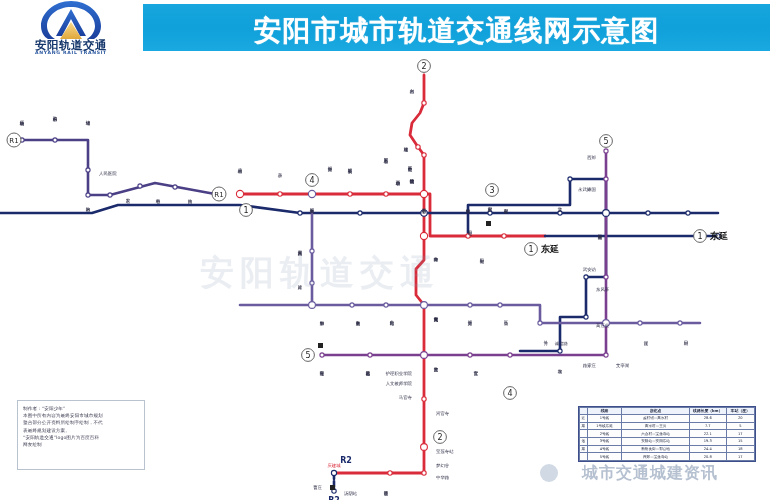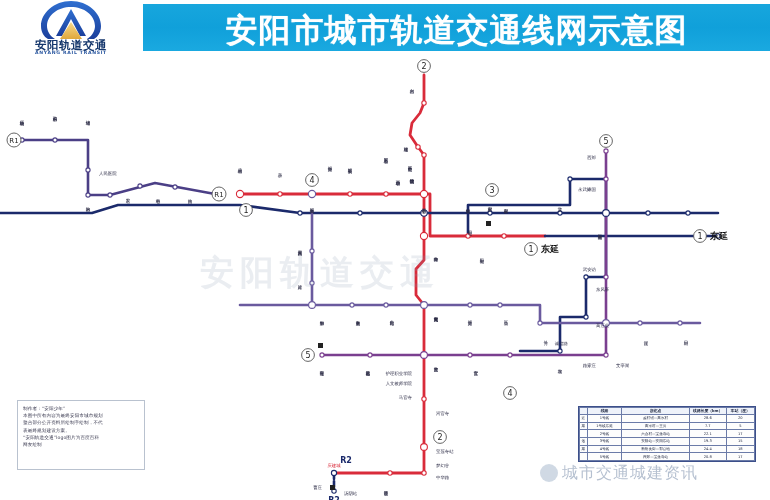--- a/index.html
+++ b/index.html
@@ -15,21 +15,21 @@
     position:absolute; left:0; top:0; width:770px; height:55px;
     background:#ffffff;
   }
   #title-band {
     position:absolute; left:143px; top:4px; width:627px; height:47px;
     background:linear-gradient(180deg,#17a6dd 0%, #10a0da 50%, #1aa9e0 100%);
   }
   #title-text {
     position:absolute; left:0; top:0; width:627px; height:54px;
     display:flex; align-items:center; justify-content:center;
-    color:#ffffff; font-size:32px; font-weight:bold;
+    color:#ffffff; font-size:28px; font-weight:bold;
     letter-spacing:1px;
     text-shadow:0 0 1px rgba(255,255,255,0.6);
   }
   #logo-wrap {
     position:absolute; left:6px; top:0px; width:130px; height:56px;
   }
   #logo-mark {
     position:absolute; left:34px; top:0px; width:62px; height:40px;
   }
   #logo-name {
@@ -77,22 +77,22 @@
   #legend td.rot { width:7px; font-size:3.6px; }
   #legend td.nm { width:32px; }
   #legend td.rt { width:62px; }
   #legend td.ln { width:34px; }
   #legend td.st { width:26px; }
 
   
   #wm-bottom {
     position:absolute; left:540px; top:458px; width:230px; height:30px;
     display:flex; align-items:center;
-    color:rgba(120,140,170,0.55); font-size:16px; font-weight:normal;
-    letter-spacing:1px; pointer-events:none;
+    color:rgba(120,140,170,0.55); font-size:16px; font-weight:bold;
+    letter-spacing:1px; pointer-events:none;gap:20px;
   }
   #wm-logo {
     width:18px; height:18px; border-radius:50%;
     background:rgba(150,170,195,0.45); margin-right:4px; flex:0 0 18px;
   }
   #wm-center {
     position:absolute; left:200px; top:250px;
     color:rgba(140,155,180,0.18); font-size:34px; font-weight:bold;
     letter-spacing:6px; pointer-events:none; white-space:nowrap;
   }

